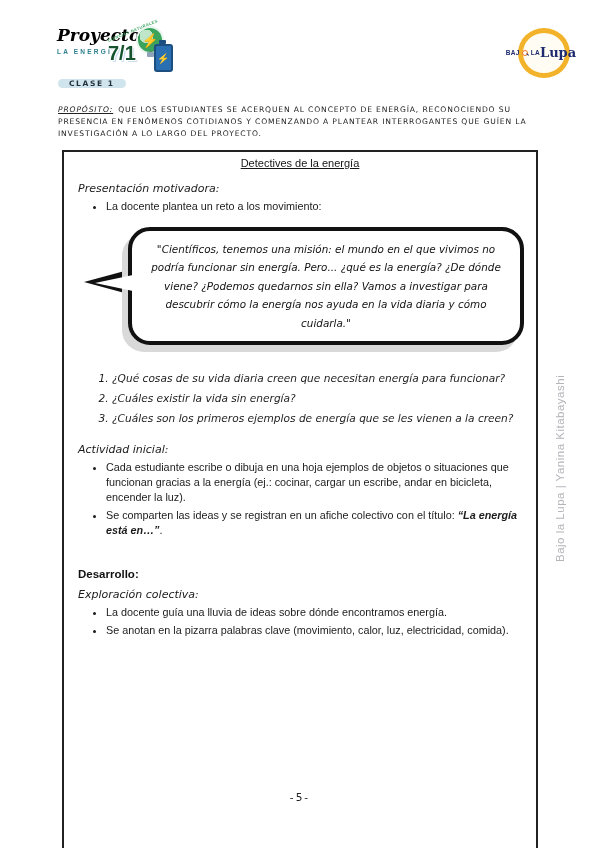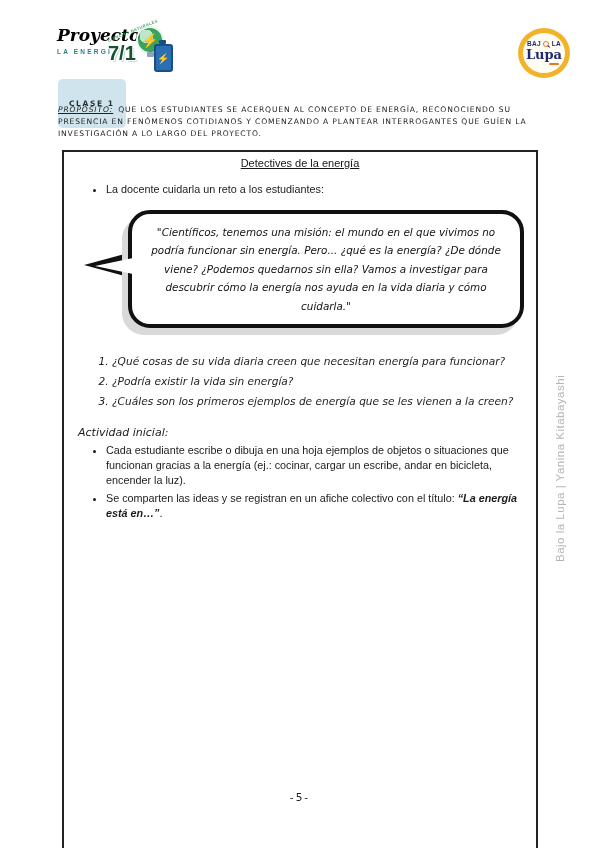--- a/index.html
+++ b/index.html
@@ -19,32 +19,32 @@
     background:radial-gradient(circle at 35% 35%,#bfe6c8 0 30%,#3aa35c 31% 70%,#2e8a4c 71%);
     display:flex;align-items:center;justify-content:center;box-shadow:0 0 0 2px #e9f5ee;}
   .bulb-bolt{font-size:13px;color:#f5c518;text-shadow:0 0 1px #c79200;}
   .bulb-base{position:absolute;left:43px;top:30px;width:7px;height:5px;background:#8fa3b8;border-radius:1px;}
   .battery{position:absolute;left:50px;top:22px;width:15px;height:24px;background:#2b6fb3;border:2px solid #1d4e80;border-radius:3px;display:flex;align-items:center;justify-content:center;}
   .battery-cap{position:absolute;left:55px;top:18px;width:7px;height:4px;background:#1d4e80;border-radius:1px;}
   .battery-bolt{font-size:10px;color:#f5c518;}
   
   .lupa{position:absolute;left:518px;top:28px;width:52px;height:50px;border-radius:50%;
     background:#fffdf3;border:5px solid #f2b32a;box-sizing:border-box;
-    display:flex;flex-direction:column;align-items:center;justify-content:center;}
+    display:flex;flex-direction:row;align-items:center;justify-content:center;}
   .lupa-row{display:flex;align-items:center;gap:2px;line-height:1;}
   .lupa-small{font-size:6.5px;font-weight:900;color:#1d2a6e;letter-spacing:.3px;}
   .mag{position:relative;width:7px;height:7px;display:inline-block;}
   .mag-glass{position:absolute;left:0;top:0;width:4px;height:4px;border:1.3px solid #e87722;border-radius:50%;background:#fff;}
   .mag-handle{position:absolute;left:4.4px;top:4.6px;width:3px;height:1.4px;background:#1d2a6e;transform:rotate(40deg);border-radius:1px;}
   .lupa-main{font-family:"DejaVu Serif",serif;font-weight:bold;font-size:13px;color:#1d2a6e;line-height:1.05;}
   .lupa-bar{width:10px;height:2px;background:#e87722;border-radius:1px;margin-top:1px;align-self:flex-end;margin-right:6px;}
   
   .clase{position:absolute;left:58px;top:79px;background:#cfe4ed;color:#24303a;
     font-family:"DejaVu Sans",sans-serif;font-size:7.5px;font-weight:bold;letter-spacing:1.6px;
-    padding:20px 11px;border-radius:5px;}
+    padding:0 11px;border-radius:5px;}
   .proposito{position:absolute;left:58px;top:104px;width:492px;
     font-family:"DejaVu Sans",sans-serif;font-size:7.6px;font-weight:normal;letter-spacing:.85px;line-height:1.6;color:#222;}
   .proposito .lbl{font-style:italic;text-decoration:underline;margin-right:5px;}
   
   .main-box{position:absolute;left:62px;top:150px;width:476px;height:780px;
     border:2px solid #222;box-sizing:border-box;padding:3px 14px;background:#fff;}
   .ws-title{text-align:center;font-size:11px;text-decoration:underline;margin:2px 0 13px;color:#161616;}
   .h-bold{font-weight:bold;font-size:11.5px;margin:0 0 8px;color:#111;}
   .h-hand{font-family:"DejaVu Sans",sans-serif;font-style:italic;font-size:11px;margin:8px 0 4px;color:#1a1a1a;}
   ul.dots{margin:0 0 0 14px;padding-left:14px;font-size:10.8px;line-height:1.38;}
@@ -109,43 +109,52 @@
 <div class="clase">CLASE 1</div>
 
 <div class="proposito">
   <span class="lbl">PROPÓSITO:</span><span>QUE LOS ESTUDIANTES SE ACERQUEN AL CONCEPTO DE ENERGÍA, RECONOCIENDO SU PRESENCIA EN FENÓMENOS COTIDIANOS Y COMENZANDO A PLANTEAR INTERROGANTES QUE GUÍEN LA INVESTIGACIÓN A LO LARGO DEL PROYECTO.</span>
 </div>
 
 <div class="main-box">
   <div class="ws-title">Detectives de la energía</div>
 
 
+  <div class="h-hand">Presentación motivadora:</div>
   <ul class="dots">
-    <li>La docente cuidarla un reto a los estudiantes:</li>
+    <li>La docente plantea un reto a los movimiento:</li>
   </ul>
 
   <div class="bubble-wrap">
     <div class="tail-border"></div>
     <div class="bubble">"Científicos, tenemos una misión: el mundo en el que vivimos no podría funcionar sin energía. Pero... ¿qué es la energía? ¿De dónde viene? ¿Podemos quedarnos sin ella? Vamos a investigar para descubrir cómo la energía nos ayuda en la vida diaria y cómo cuidarla."</div>
     <div class="tail-fill"></div>
   </div>
 
   <div class="preguntas-block">
     <ol class="qs">
       <li>¿Qué cosas de su vida diaria creen que necesitan energía para funcionar?</li>
-      <li>¿Podría existir la vida sin energía?</li>
+      <li>¿Cuáles existir la vida sin energía?</li>
       <li>¿Cuáles son los primeros ejemplos de energía que se les vienen a la creen?</li>
     </ol>
   </div>
 
   <div class="actividad-block">
     <div class="h-hand">Actividad inicial:</div>
     <ul class="dots">
       <li>Cada estudiante escribe o dibuja en una hoja ejemplos de objetos o situaciones que funcionan gracias a la energía (ej.: cocinar, cargar un escribe, andar en bicicleta, encender la luz).</li>
       <li><span>Se comparten las ideas y se registran en un afiche colectivo con el título: </span><span class="emq">“La energía está en…”</span><span>.</span></li>
     </ul>
   </div>
 
+  <div class="desarrollo-block">
+    <div class="h-bold">Desarrollo:</div>
+    <div class="h-hand">Exploración colectiva:</div>
+    <ul class="dots">
+      <li>La docente guía una lluvia de ideas sobre dónde encontramos energía.</li>
+      <li>Se anotan en la pizarra palabras clave (movimiento, calor, luz, electricidad, comida).</li>
+    </ul>
+  </div>
 </div>
 
 <div class="page-num">-5-</div>
 
 <div class="credit">Bajo la Lupa | Yanina Kitabayashi</div>
 
 </body></html>

